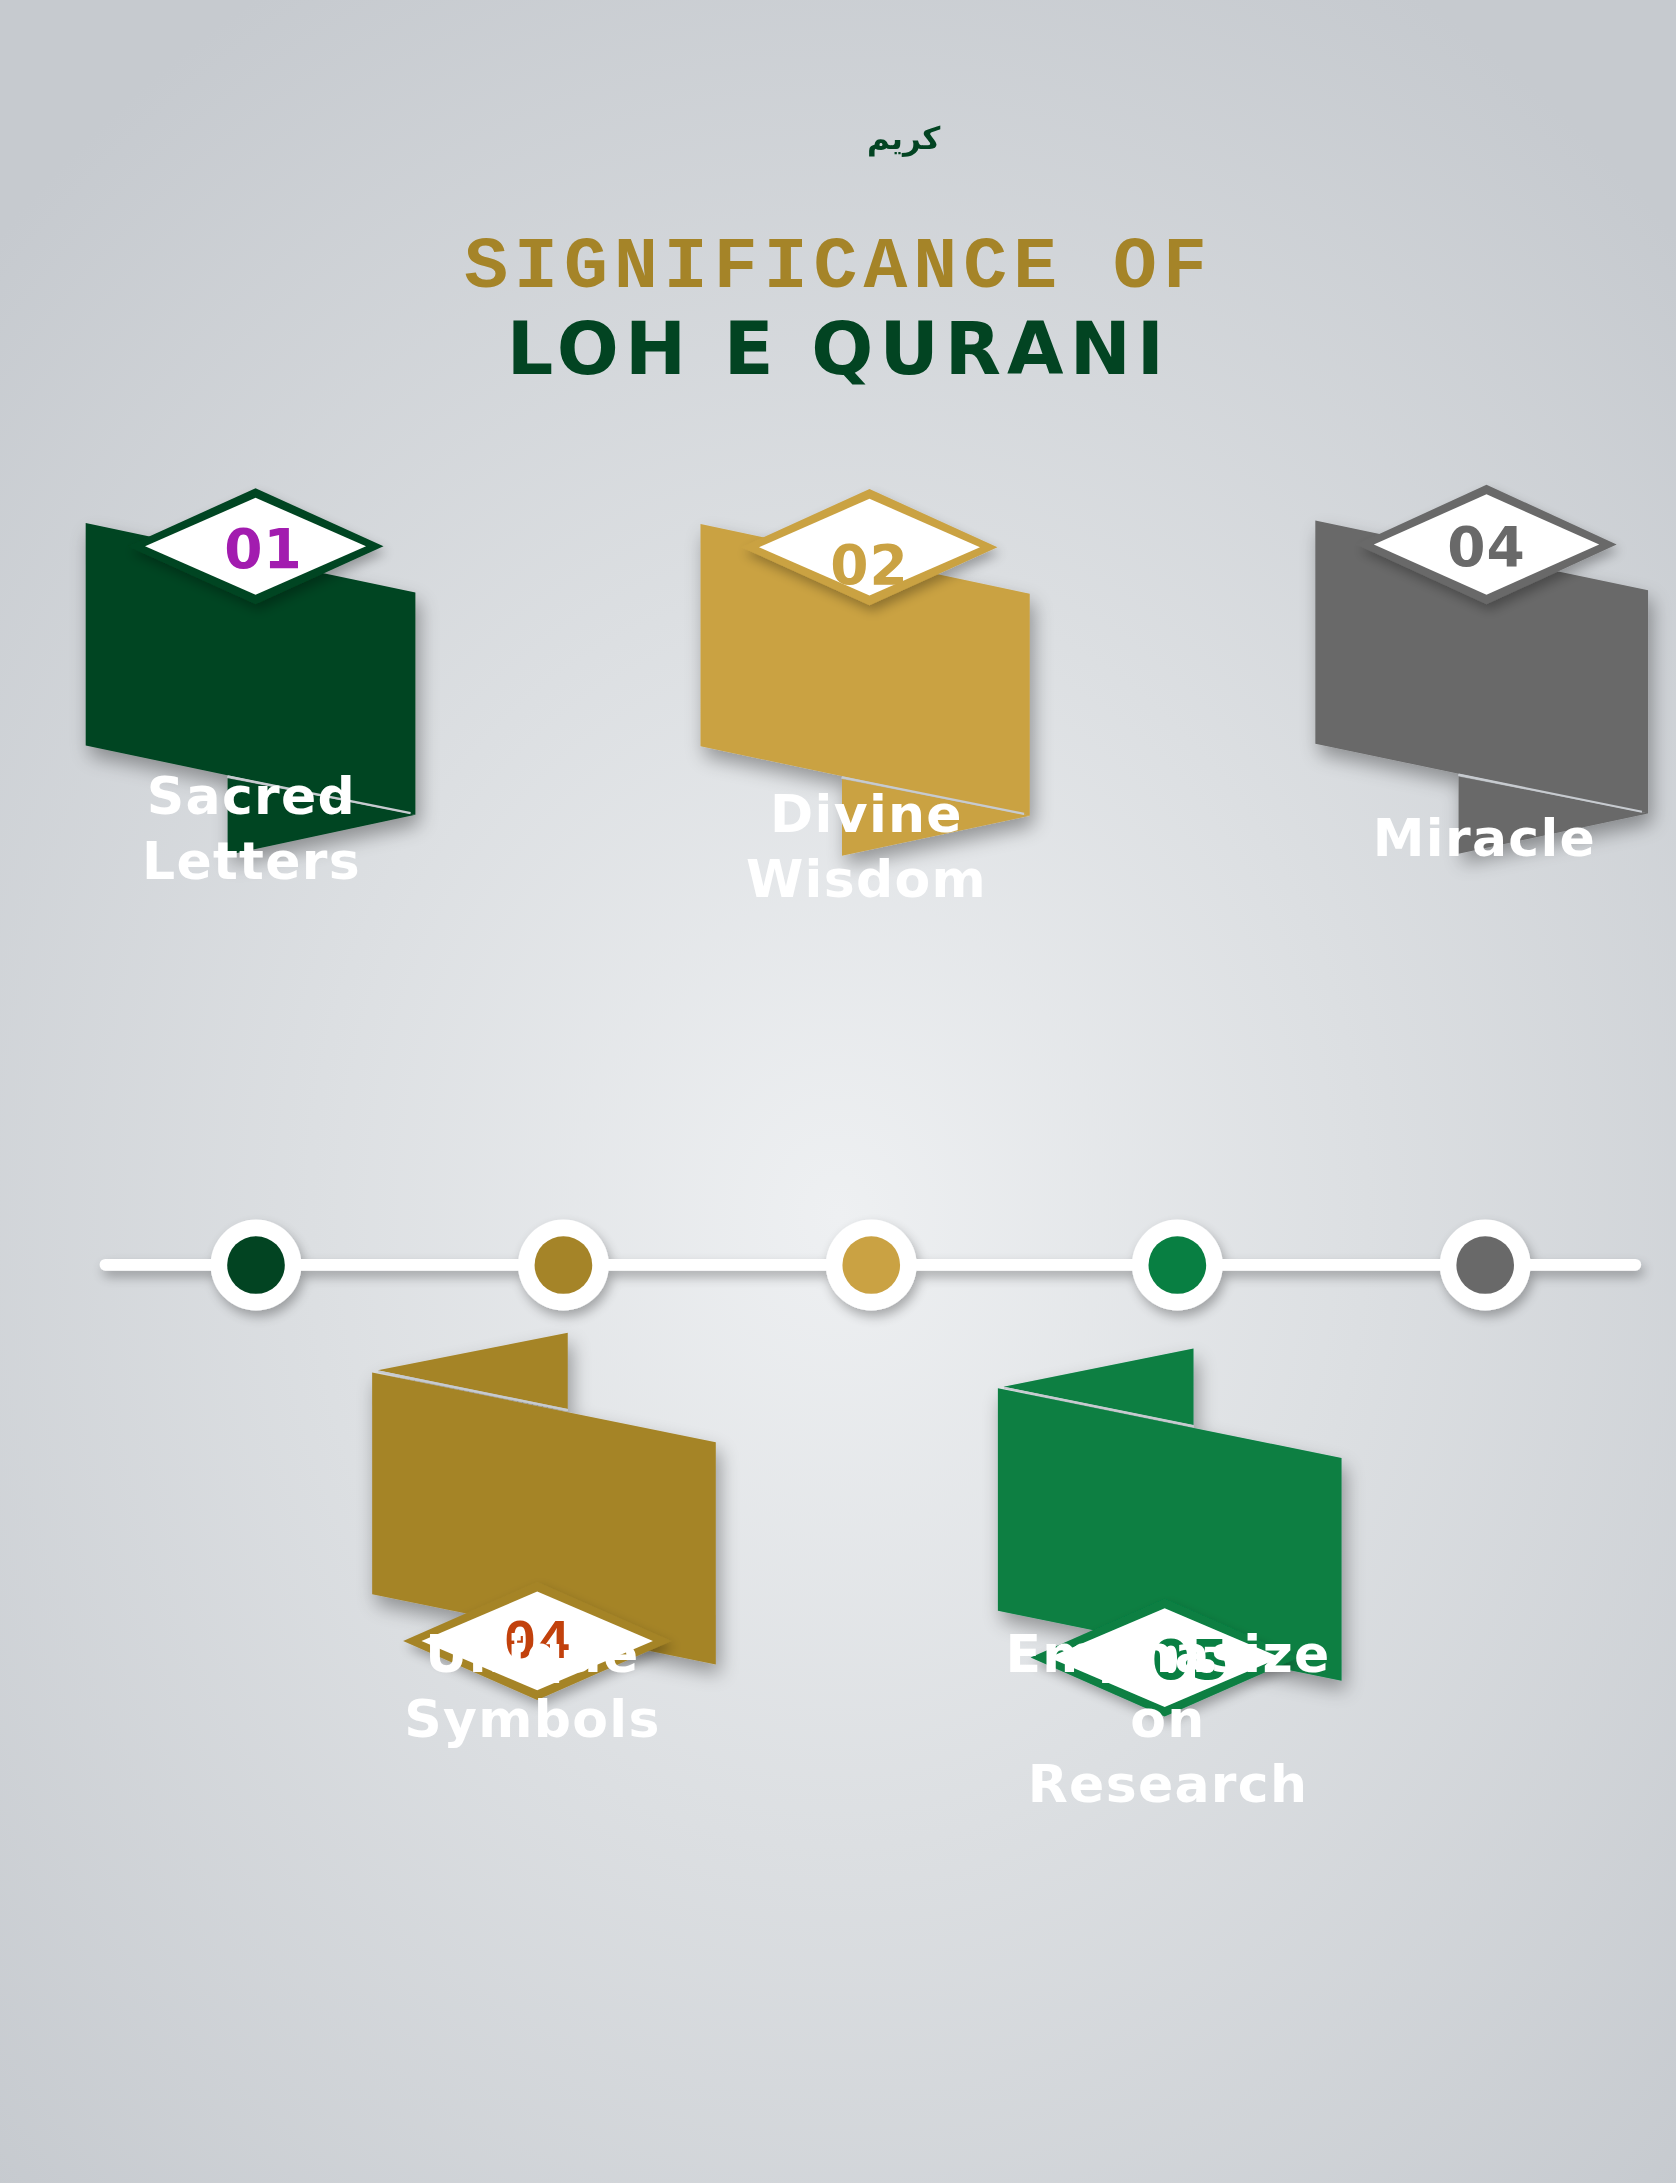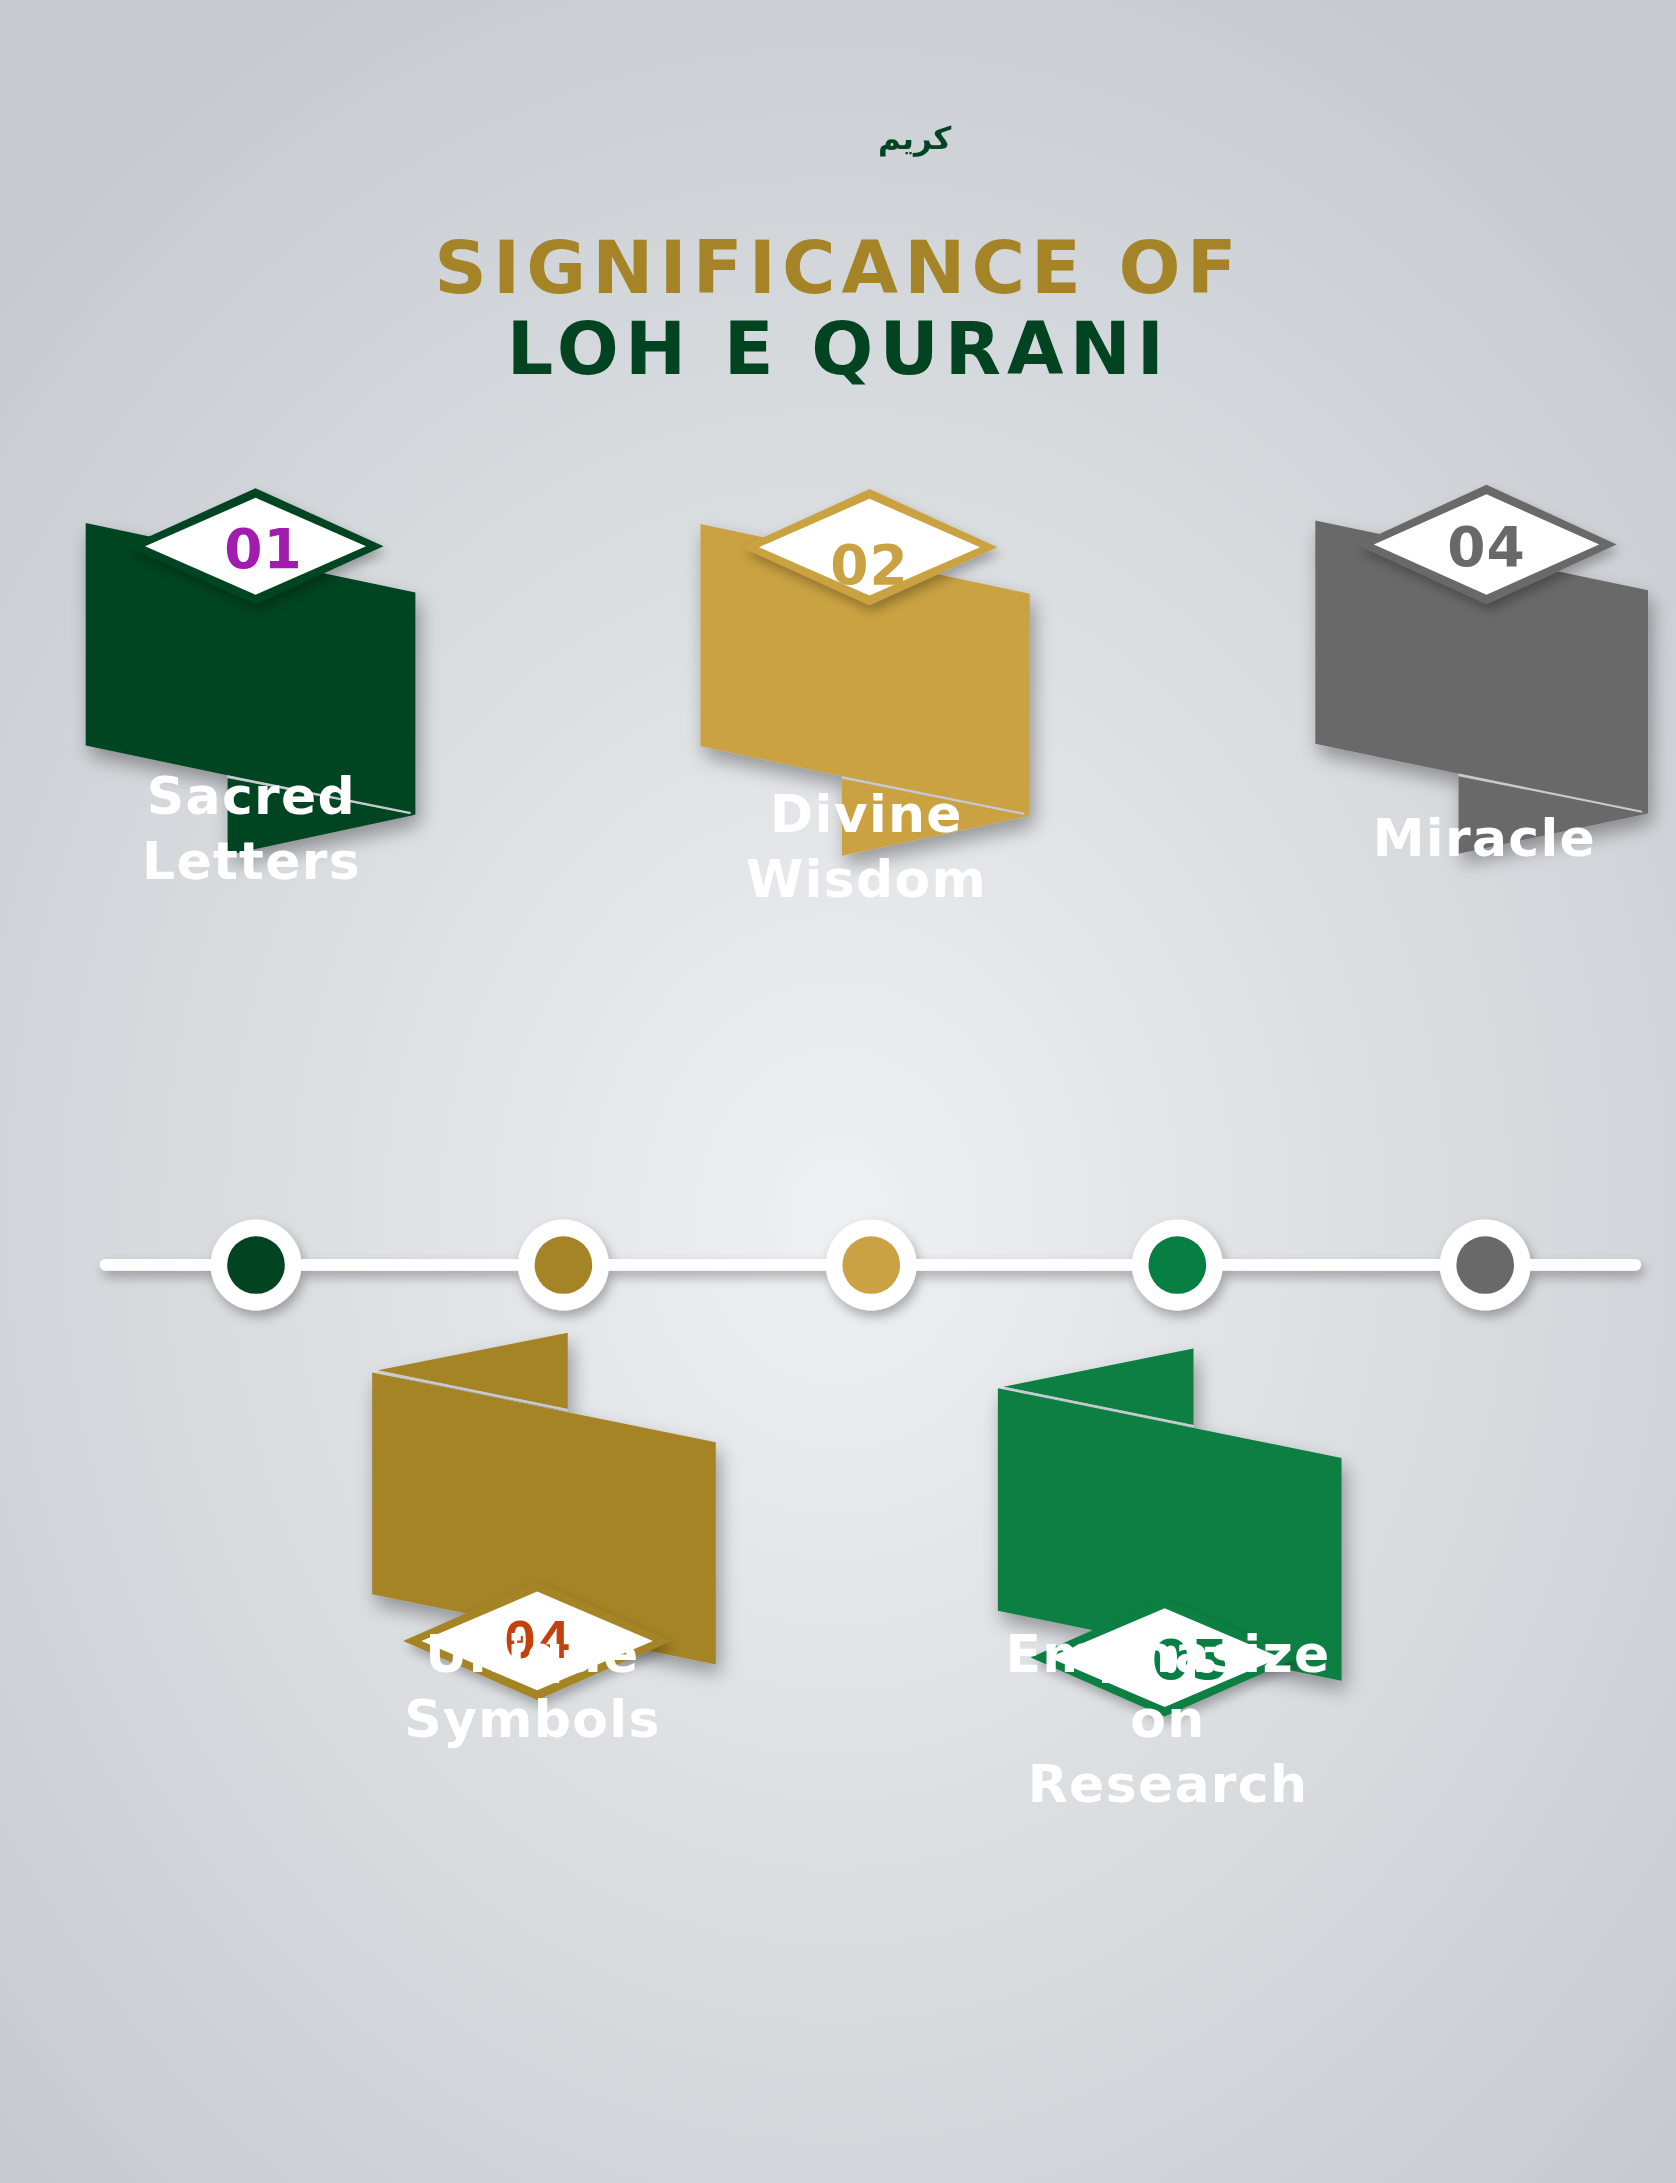--- a/index.html
+++ b/index.html
@@ -1,30 +1,30 @@
 <!DOCTYPE html>
 <html style="font-size:7px"><head>
 <meta charset="utf-8">
 <style>
   html, body { margin: 0; padding: 0; }
   body { width: 1677px; height: 2337px; overflow: hidden; position: relative;
     background: radial-gradient(ellipse 70% 60% at 50% 52%, #eef0f2 0%, #dcdfe2 45%, #c6cacf 100%);
     font-family: "DejaVu Sans", sans-serif; }
   .abs { position: absolute; }
-  .logo { left: 11px; width: 1537px; top: 65px; height: 87px; text-decoration: underline; }
+  .logo { left: 0; width: 1537px; top: 65px; height: 87px; text-decoration: underline; }
   .logo-word { position: absolute; left: 723px; top: 79px; font-family: "Liberation Sans", sans-serif;
     font-size: 65px; letter-spacing: 0.9px; line-height: 1; }
   .logo-e { color: #024422; font-weight: bold; }
   .logo-q { color: #024422; font-family: "DejaVu Serif", serif; font-weight: bold; }
   .logo-rest { color: #B99433; }
   .logo-arabic { position: absolute; left: 867px; top: 55px; font-size: 31px; color: #024422; font-weight: bold;
     font-family: "DejaVu Sans", sans-serif; direction: rtl; }
   .title { left: 0; width: 1677px; text-align: center; font-family: "DejaVu Sans", sans-serif; font-weight: bold;
     letter-spacing: 6.1px; line-height: 1; }
-  .title1 { top: 231px; font-size: 73px; color: #A58428; }
+  .title1 { top: 231px; font-size: 73px; color: #A58428; font-family: Liberation Mono, monospace; }
   .title2 { top: 312px; font-size: 73px; color: #024422; }
   svg.art { position: absolute; left: 0; top: 0; }
   .label { position: absolute; color: #fff; font-family: "DejaVu Sans", sans-serif; font-weight: bold;
     text-align: center; line-height: 65px; font-size: 52px; letter-spacing: 1.3px; white-space: pre-line; }
   .num { position: absolute; font-family: "DejaVu Sans", sans-serif; font-weight: bold; font-size: 55px;
     text-align: center; line-height: 1; letter-spacing: 0.9px; }
 </style>
 </head>
 <body>
 

